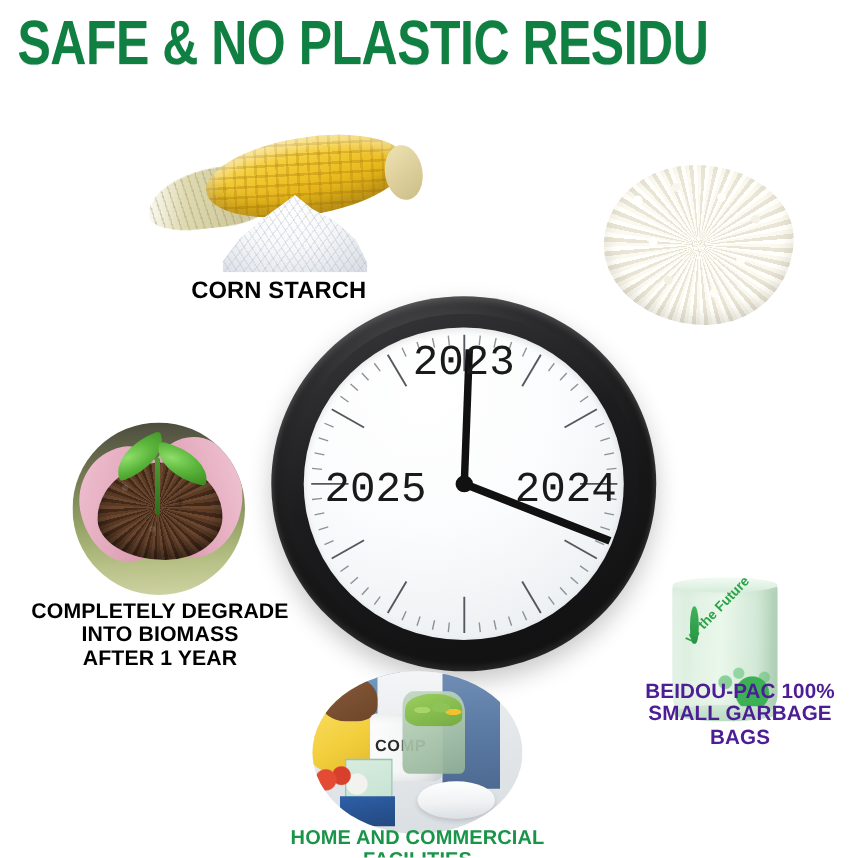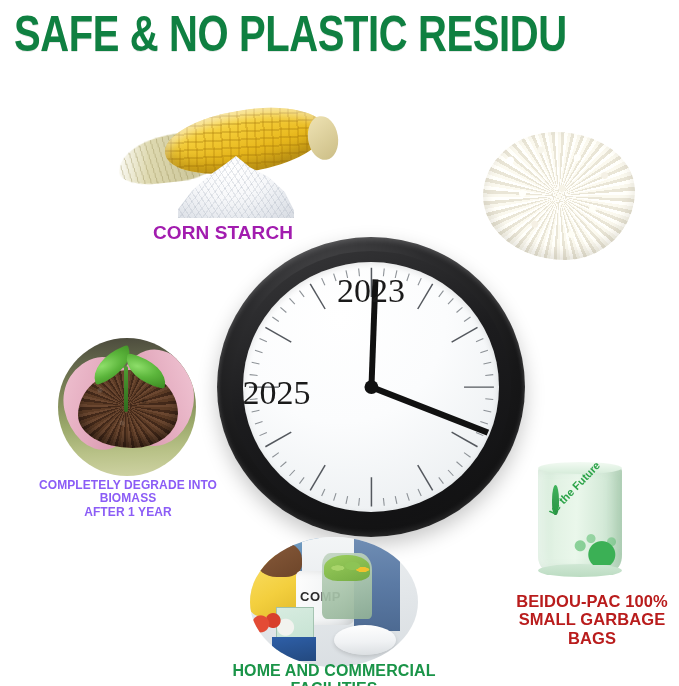--- a/index.html
+++ b/index.html
@@ -81,30 +81,30 @@
     border-radius: 50%;
     background:
       radial-gradient(circle at 38% 22%, #ffffff 0%, #fbfcfd 42%, #eef1f3 78%, #e2e6e9 100%);
     box-shadow: inset 0 2px 6px rgba(0,0,0,0.10);
     overflow: hidden;
   }
   .clock-face svg { position: absolute; inset: 0; width: 100%; height: 100%; }
 
   .year-label {
     position: absolute;
-    font-family: Liberation Serif, serif;
+    font-family: Liberation Mono, monospace;
     font-weight: normal;
     color: #1a1a1a;
     font-size: 34px;
     line-height: 1;
     white-space: nowrap;
   }
   .year-2023 { left: 50%; top: 12px;  transform: translateX(-50%); }
   .year-2024 { right: 6px; top: 52.5%; transform: translateY(-50%); }
-  .year-2025 { left: 0;  top: 52.5%; transform: translateY(-50%); }
+  .year-2025 { left: 17px;  top: 52.5%; transform: translateY(-50%); }
 
   
   .photo { position: absolute; }
 
   
   .corn-panel { left: 112px; top: 98px; width: 224px; height: 118px; }
   .corn-cob {
     position: absolute; left: 52px; top: 12px; width: 162px; height: 62px;
     border-radius: 50% / 50%;
     transform: rotate(-9deg);
@@ -314,25 +314,25 @@
   .bagroll-art {
     position: absolute; right: 4px; bottom: 6px; width: 54px; height: 40px;
     background:
       radial-gradient(circle at 70% 74%, #3bb055 0 13px, rgba(0,0,0,0) 14px),
       radial-gradient(circle at 30% 52%, rgba(61,178,86,0.55) 0 5px, rgba(0,0,0,0) 6px),
       radial-gradient(circle at 50% 34%, rgba(61,178,86,0.45) 0 4px, rgba(0,0,0,0) 5px),
       radial-gradient(circle at 88% 42%, rgba(61,178,86,0.40) 0 4px, rgba(0,0,0,0) 5px);
   }
 
   
-  .cap-corn      { left: 108px; top: 222px; width: 230px; font-size: 19px; color: #a21caf; }
+  .cap-corn      { left: 108px; top: 222px; width: 230px; font-size: 19px; color: #000000; }
   .cap-pellets   { left: 487px; top: 276px; width: 192px; font-size: 14px; color: #17843f; }
-  .cap-seed      { left: 12px;  top: 479px; width: 232px; font-size: 12px; color: #8b5cf6; }
+  .cap-seed      { left: 12px;  top: 479px; width: 232px; font-size: 17px; color: #000000; }
   .cap-compost   { left: 200px; top: 662px; width: 268px; font-size: 16px; color: #1a9448; }
-  .cap-bagroll   { left: 508px; top: 592px; width: 168px; font-size: 16.5px; color: #b91c1c; }
+  .cap-bagroll   { left: 508px; top: 544px; width: 168px; font-size: 16.5px; color: #4c1d95; }
 </style>
 </head>
 <body>
 
 <div id="infographic">
 
   <div class="headline">SAFE &amp; NO PLASTIC RESIDU</div>
 
   <div class="photo corn-panel">
     <div class="corn-husk"></div>
@@ -429,20 +429,21 @@
             <line x1="116.98" y1="14.63" x2="116.14" y2="6.67" stroke-width="1.1" stroke="#8c9196" stroke-linecap="butt"></line>
           </g>
         <g id="hands">
           <line id="min-hand" x1="129" y1="129" x2="133" y2="18" stroke="#111111" stroke-width="6" stroke-linecap="butt"></line>
           <line id="hr-hand" x1="129" y1="129" x2="246" y2="176" stroke="#111111" stroke-width="6.5" stroke-linecap="butt"></line>
           <circle cx="129" cy="129" r="7" fill="#111111"></circle>
         </g>
       </svg>
 
       <div class="year-label year-2023">2023</div>
+      <div class="year-label year-2024">2024</div>
       <div class="year-label year-2025">2025</div>
     </div>
   </div>
 
   <div class="photo compost-panel">
     <div class="comp-bg"></div>
     <div class="comp-jeans2"></div>
     <div class="comp-person"></div>
     <div class="comp-jeans"></div>
     <div class="comp-yellow"></div>

